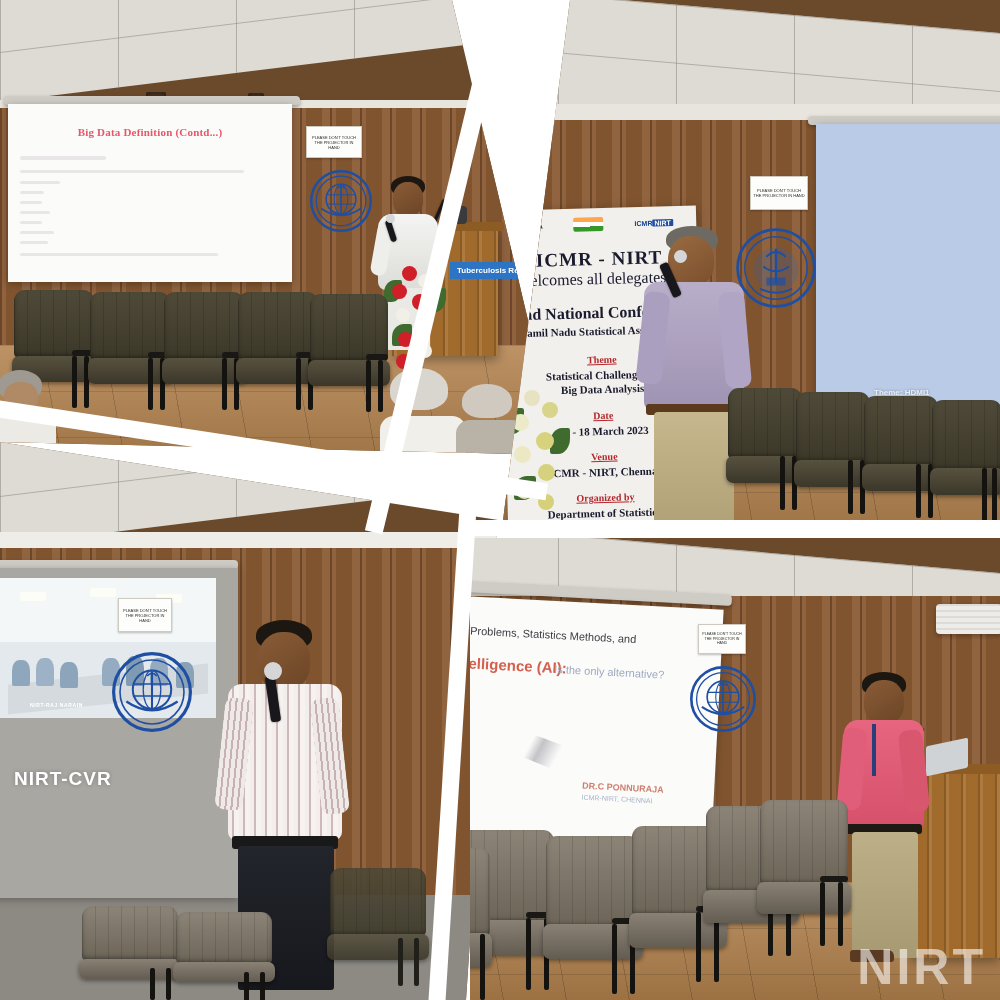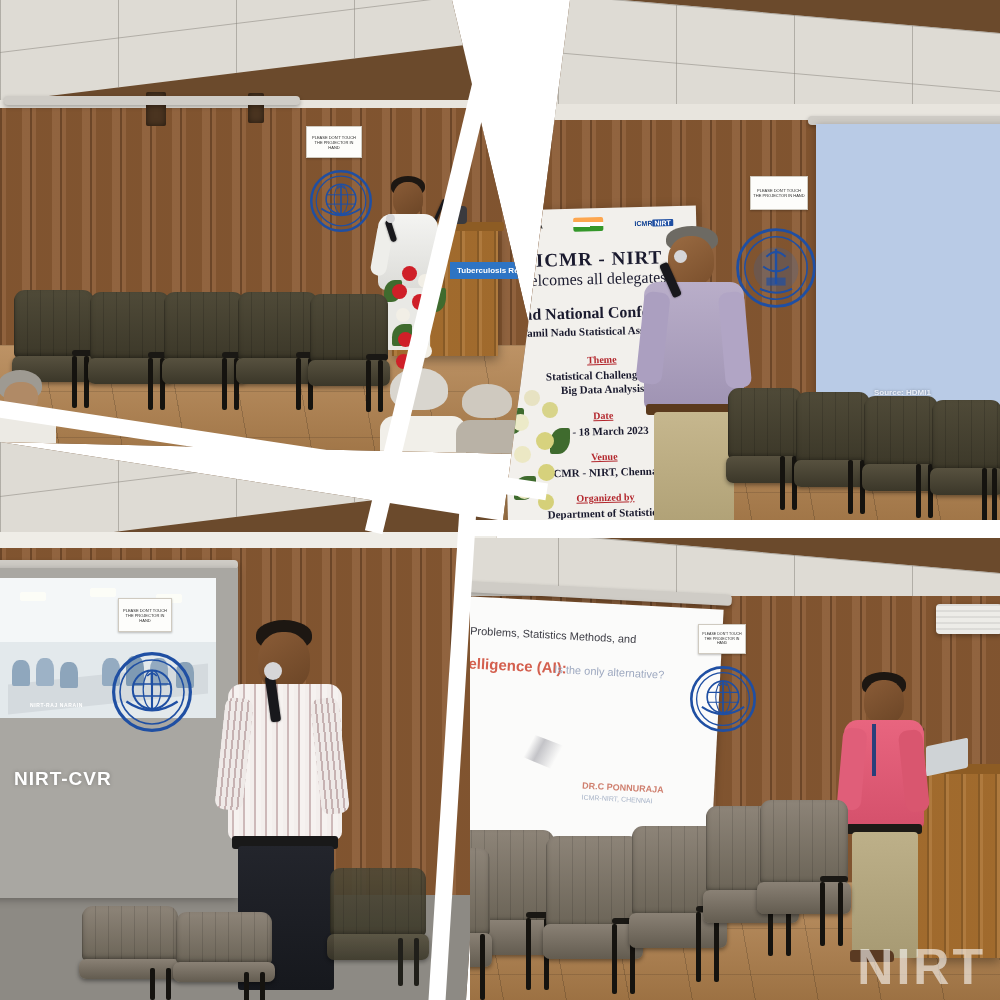--- a/index.html
+++ b/index.html
@@ -194,20 +194,33 @@
     <div class="scene">
       <div class="ceiling tilt" style="height:108px; top:-6px;"></div>
       <div class="wall-light" style="left:0; top:100px; height:38px; right:0;"></div>
       <div class="wall-wood" style="top:108px; height:330px;"></div>
       <div class="floor" style="height:125px; bottom:0;"></div>
 
       <div class="spk" style="left:146px; top:92px; width:20px; height:34px;"></div>
       <div class="spk" style="left:248px; top:93px; width:16px; height:30px;"></div>
 
       <div class="screen-roller" style="left:4px; top:96px; width:296px; height:9px;"></div>
+      <div class="screen" style="left:8px; top:104px; width:284px; height:178px;">
+        <div class="slide-title" style="top:22px; font-size:11px;">Big Data Definition (Contd...)</div>
+        <div class="slide-line faint" style="left:12px; top:52px; width:86px;"></div>
+        <div class="slide-line faint" style="left:12px; top:66px; width:224px; height:3px;"></div>
+        <div class="slide-line faint" style="left:12px; top:77px; width:40px; height:3px;"></div>
+        <div class="slide-line faint" style="left:12px; top:87px; width:24px; height:3px;"></div>
+        <div class="slide-line faint" style="left:12px; top:97px; width:22px; height:3px;"></div>
+        <div class="slide-line faint" style="left:12px; top:107px; width:30px; height:3px;"></div>
+        <div class="slide-line faint" style="left:12px; top:117px; width:22px; height:3px;"></div>
+        <div class="slide-line faint" style="left:12px; top:127px; width:34px; height:3px;"></div>
+        <div class="slide-line faint" style="left:12px; top:137px; width:28px; height:3px;"></div>
+        <div class="slide-line faint" style="left:12px; top:149px; width:198px; height:3px;"></div>
+      </div>
 
       <div class="sign" style="left:306px; top:126px; width:56px; height:32px; font-size:4px;">PLEASE DON'T TOUCH THE PROJECTOR IN HAND</div>
 
       <div class="emblem" style="left:310px; top:170px; width:62px; height:62px;">
         <svg viewBox="0 0 100 100" aria-hidden="true">
           <circle cx="50" cy="50" r="48" fill="none" stroke="#1f4fa3" stroke-width="4"></circle>
           <circle cx="50" cy="50" r="40" fill="none" stroke="#1f4fa3" stroke-width="2"></circle>
           <circle cx="50" cy="47" r="24" fill="none" stroke="#1f4fa3" stroke-width="2.5"></circle>
           <ellipse cx="50" cy="47" rx="11" ry="24" fill="none" stroke="#1f4fa3" stroke-width="1.6"></ellipse>
           <path d="M26 40 H74 M26 55 H74" stroke="#1f4fa3" stroke-width="1.6"></path>
@@ -302,21 +315,21 @@
 
   <div class="panel" id="p2">
     <div class="scene">
       <div class="ceiling tilt2" style="height:122px; top:-16px;"></div>
       <div class="wall-light" style="left:0; top:104px; height:26px; right:0;"></div>
       <div class="wall-wood" style="top:120px; height:300px;"></div>
       <div class="floor" style="height:140px; bottom:0;"></div>
 
       <div class="screen-roller" style="left:368px; top:116px; width:198px; height:9px;"></div>
       <div class="screen" style="left:376px; top:124px; width:192px; height:300px; background:#b9cbe6;">
-        <div class="osd" style="left:58px; top:264px; font-size:8px;">Source: HDMI1</div>
+        <div class="osd" style="left:58px; top:264px; font-size:8px;">Theme: HDMI1</div>
         <div class="osd" style="left:58px; top:276px; font-size:8px;">Searching all sources...</div>
       </div>
 
       <div class="sign" style="left:310px; top:176px; width:58px; height:34px; font-size:4px;">PLEASE DON'T TOUCH THE PROJECTOR IN HAND</div>
       <div class="emblem" style="left:296px; top:228px; width:80px; height:80px;">
         <svg viewBox="0 0 100 100" aria-hidden="true">
           <circle cx="50" cy="50" r="48" fill="none" stroke="#1f4fa3" stroke-width="3.5"></circle>
           <circle cx="50" cy="50" r="39" fill="none" stroke="#1f4fa3" stroke-width="2"></circle>
           <circle cx="50" cy="52" r="28" fill="#2b62b8" opacity=".22"></circle>
           <path d="M50 26 v44" stroke="#1f4fa3" stroke-width="3"></path>

